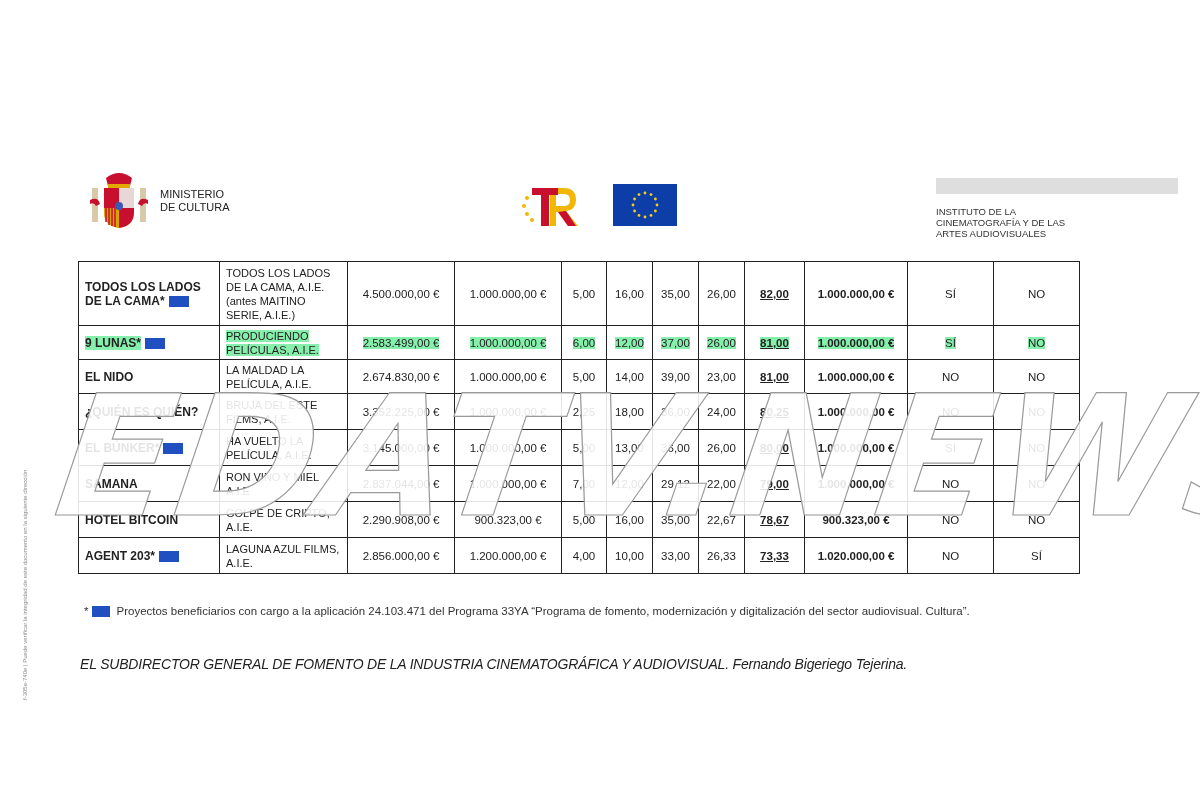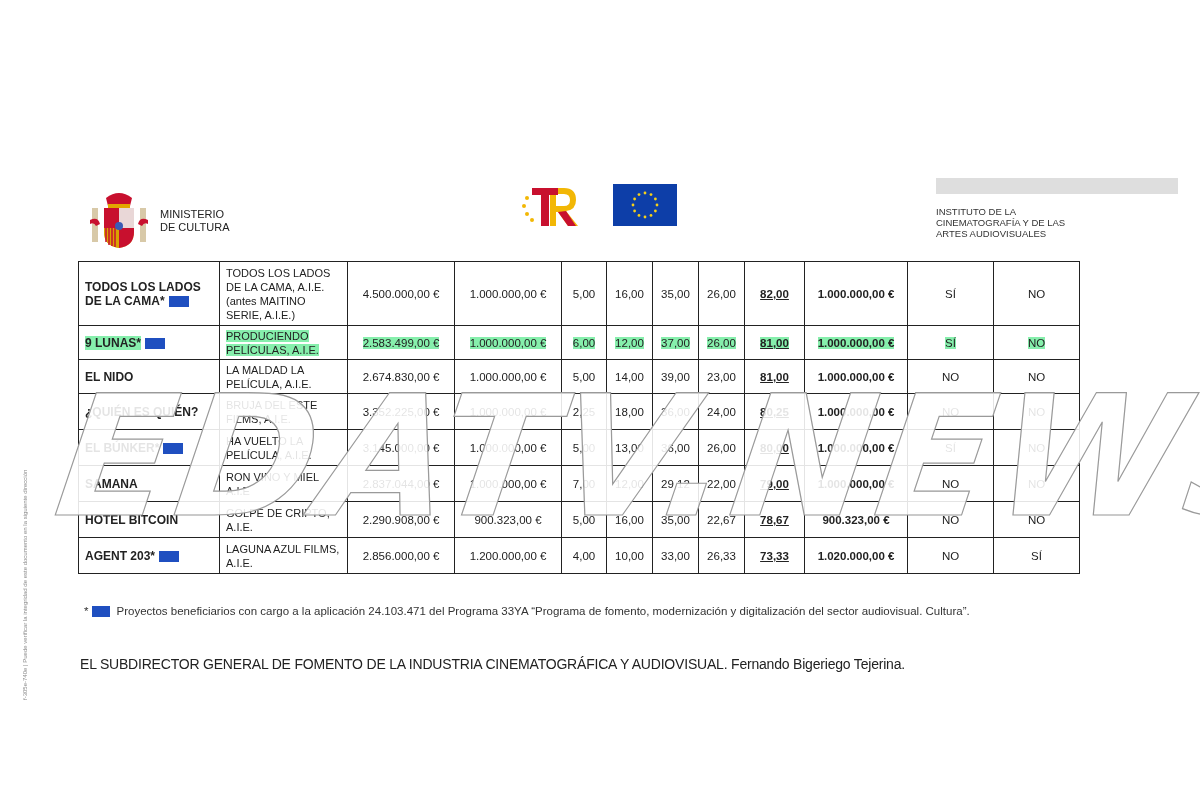--- a/index.html
+++ b/index.html
@@ -7,21 +7,21 @@
   body { position: relative; font-family: "Liberation Sans", sans-serif; color: #222; }
 
   .side-note {
     position: absolute; left: 22px; top: 700px;
     transform: rotate(-90deg); transform-origin: left top;
     font-size: 6px; color: #8a8a8a; white-space: nowrap; width: 330px;
   }
 
   
   .header { position: absolute; left: 0; top: 170px; width: 1200px; height: 70px; }
-  .ministerio { position: absolute; left: 86px; top: 20px; display: flex; align-items: center; }
+  .ministerio { position: absolute; left: 86px; top: 0; display: flex; align-items: center; }
   .coat { width: 66px; height: 62px; position: relative; }
   .ministerio-text { font-size: 11px; line-height: 13px; margin-left: 8px; color: #222; }
   .tr-logo { position: absolute; left: 520px; top: 10px; width: 60px; height: 50px; }
   .eu-flag { position: absolute; left: 613px; top: 14px; width: 64px; height: 42px; background: #0d3ea8; }
   .icaa { position: absolute; left: 936px; top: 8px; width: 242px; }
   .icaa-bar { width: 242px; height: 16px; background: #dedede; }
   .icaa-text { margin-top: 12px; font-size: 9.5px; line-height: 11px; color: #333; }
 
   
   .tbl { position: absolute; left: 78px; top: 261px; border-collapse: collapse; font-size: 11.5px; color: #222; }
@@ -48,21 +48,21 @@
     font-size: 168px; line-height: 170px; letter-spacing: 4px;
     color: rgba(255,255,255,0.88);
     -webkit-text-stroke: 1.2px #9a9a9a;
     pointer-events: none; white-space: nowrap;
     transform: skewX(-8deg);
   }
 
   
   .footnote { position: absolute; left: 84px; top: 605px; font-size: 11.5px; color: #333; display: flex; align-items: center; }
   .footnote .eu-mini { margin: 0 6px 0 4px; width: 18px; height: 11px; }
-  .signature { position: absolute; left: 80px; top: 656px; font-size: 14px; color: #222; letter-spacing: -0.2px; }
+  .signature { position: absolute; left: 80px; top: 656px; font-size: 14px; color: #222; letter-spacing: -0.2px; font-style: italic; }
 </style>
 </head>
 <body>
 
 <div class="side-note">f-305e-740e | Puede verificar la integridad de este documento en la siguiente dirección</div>
 
 <div class="header">
   <div class="ministerio">
     <svg class="coat" viewBox="0 0 66 62">
       <rect x="6" y="18" width="6" height="34" fill="#d8c9a8"></rect>

